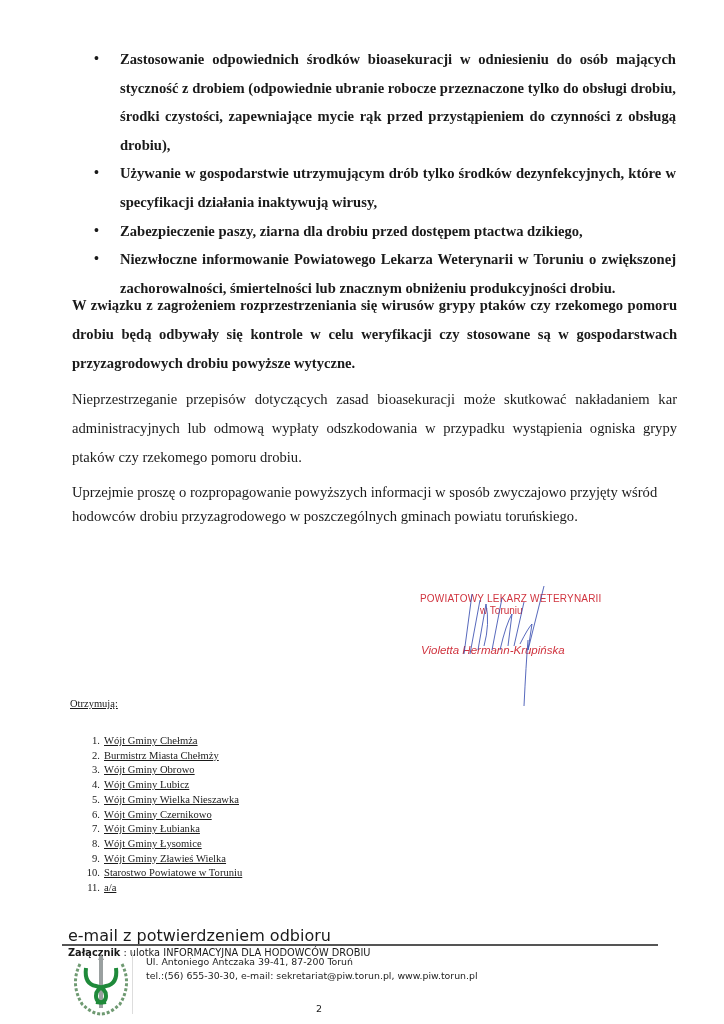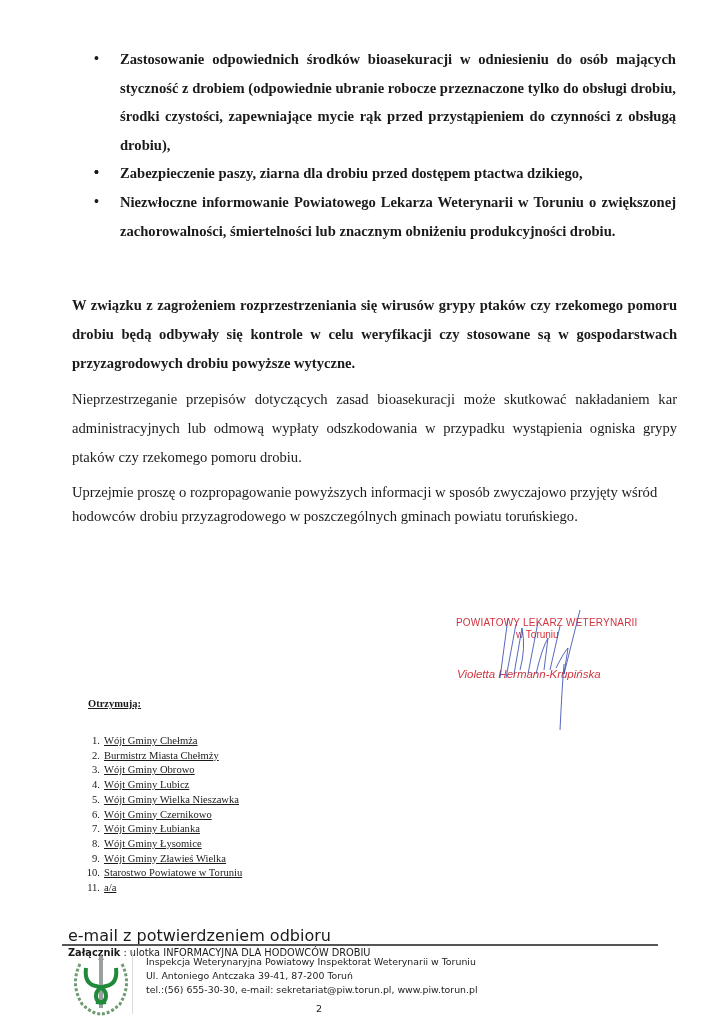--- a/index.html
+++ b/index.html
@@ -8,27 +8,27 @@
 
   .bullets { position:absolute; left:94px; top:45px; width:582px; margin:0; padding:0; list-style:none; }
   .bullets li { position:relative; padding-left:26px; font-weight:bold; font-size:14.6px; line-height:28.6px; text-align:justify; margin:0; }
   .bullets li .dot { position:absolute; left:0; top:0; font-size:14px; }
 
   .para { position:absolute; left:72px; width:605px; font-size:14.6px; text-align:justify; margin:0; }
   .p-bold { top:291px; font-weight:bold; line-height:29px; }
   .p-reg { top:385px; line-height:29px; }
   .p-tight { top:480px; line-height:24px; text-align:left; }
 
-  .stamp { position:absolute; left:420px; top:608px; width:210px; height:120px;margin-left:36px; }
+  .stamp { position:absolute; left:420px; top:584px; width:210px; height:120px; }
   .stamp .title { position:absolute; left:0; top:9px; font-family:"Liberation Sans", sans-serif; font-size:10px; color:#d0343f; letter-spacing:0.2px; white-space:nowrap; }
   .stamp .city { position:absolute; left:60px; top:21px; font-family:"Liberation Sans", sans-serif; font-size:10px; color:#d0343f; }
   .stamp .name { position:absolute; left:1px; top:60px; font-family:"Liberation Sans", sans-serif; font-style:italic; font-size:11.5px; color:#d0343f; white-space:nowrap;text-align:center; }
   .stamp svg { position:absolute; left:0; top:0; }
 
-  .recip-head { position:absolute; left:70px; top:698px; font-size:10.5px; font-weight:bold; text-decoration:underline;margin-left:18px; }
+  .recip-head { position:absolute; left:70px; top:698px; font-size:10.5px; font-weight:normal; text-decoration:underline; }
   .recip { position:absolute; left:78px; top:734px; margin:0; padding:0; list-style:none; font-size:10.6px; line-height:14.7px;text-decoration:underline; }
   .recip li { white-space:nowrap; }
   .recip .num { display:inline-block; width:22px; text-align:right; padding-right:4px; }
 
   .attach { position:absolute; left:68px; top:900px; font-family:"DejaVu Sans", sans-serif; font-size:9.8px;margin-top:47px; }
   .attach b { font-weight:bold; }
   .email-note { position:absolute; left:68px; top:926px; font-family:"DejaVu Sans", sans-serif; font-size:16px; }
   .rule { position:absolute; left:62px; top:944px; width:596px; height:1.6px; background:#555; }
 
   .logo { position:absolute; left:66px; top:950px; width:70px; height:68px; }
@@ -36,21 +36,21 @@
   .footer { position:absolute; left:146px; top:955px; font-family:"DejaVu Sans", sans-serif; font-size:9.4px; line-height:14.2px; color:#222; }
   .page-num { position:absolute; left:316px; top:1003px; font-family:"DejaVu Sans", sans-serif; font-size:9.5px; }
 </style>
 </head>
 <body>
 
 <div class="page">
 
   <ul class="bullets">
     <li><span class="dot">•</span><span>Zastosowanie odpowiednich środków bioasekuracji w odniesieniu do osób mających styczność z drobiem (odpowiednie ubranie robocze przeznaczone tylko do obsługi drobiu, środki czystości, zapewniające mycie rąk przed przystąpieniem do czynności z obsługą drobiu),</span></li>
-    <li><span class="dot">•</span></li>
+    <li><span class="dot">•</span><span>Używanie w gospodarstwie utrzymującym drób tylko środków dezynfekcyjnych, które w specyfikacji działania inaktywują wirusy,</span></li>
     <li><span class="dot">•</span><span>Zabezpieczenie paszy, ziarna dla drobiu przed dostępem ptactwa dzikiego,</span></li>
     <li><span class="dot">•</span><span>Niezwłoczne informowanie Powiatowego Lekarza Weterynarii w Toruniu o zwiększonej zachorowalności, śmiertelności lub znacznym obniżeniu produkcyjności drobiu.</span></li>
   </ul>
 
   <p class="para p-reg">Nieprzestrzeganie przepisów dotyczących zasad bioasekuracji może skutkować nakładaniem kar administracyjnych lub odmową wypłaty odszkodowania w przypadku wystąpienia ogniska grypy ptaków czy rzekomego pomoru drobiu.</p>
   <p class="para p-bold">W związku z zagrożeniem rozprzestrzeniania się wirusów grypy ptaków czy rzekomego pomoru drobiu będą odbywały się kontrole w celu weryfikacji czy stosowane są w gospodarstwach przyzagrodowych drobiu powyższe wytyczne.</p>
   <p class="para p-tight">Uprzejmie proszę o rozpropagowanie powyższych informacji w sposób zwyczajowo przyjęty wśród hodowców drobiu przyzagrodowego w poszczególnych gminach powiatu toruńskiego.</p>
 
   <div class="stamp">
     <div class="title">POWIATOWY LEKARZ WETERYNARII</div>
@@ -90,19 +90,18 @@
     <path d="M35 6 L35 58" stroke="#9aa0a0" stroke-width="4"></path>
     <path d="M35 4 L32 10 L38 10 Z" fill="#9aa0a0"></path>
     <g fill="none" stroke="#1f8a3a" stroke-width="4">
       <path d="M20 18 Q18 34 30 36 Q40 38 40 46 Q40 54 30 52"></path>
       <path d="M50 18 Q52 34 40 36 Q30 38 30 46 Q30 54 40 52"></path>
     </g>
   </svg>
   <div class="vsep"></div>
 
   <div class="footer">
-    <div>Inspekcja Weterynaryjna Powiatowy Inspektorat Weterynarii w Toruniu</div>
     <div>Ul. Antoniego Antczaka 39-41, 87-200 Toruń</div>
     <div>tel.:(56) 655-30-30, e-mail: sekretariat@piw.torun.pl, www.piw.torun.pl</div>
   </div>
   <div class="page-num">2</div>
 
 </div>
 
 </body></html>

